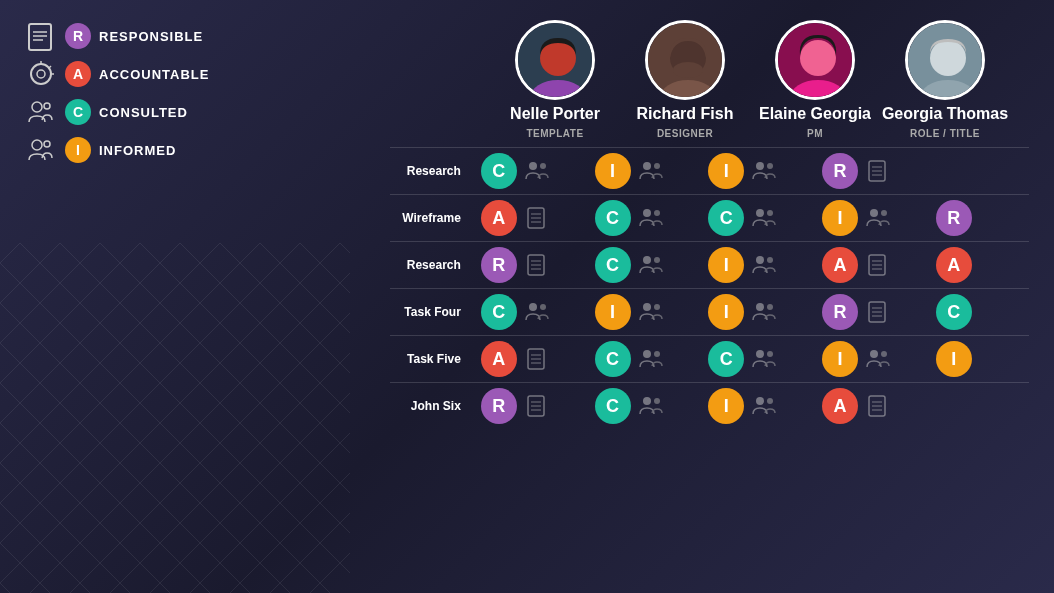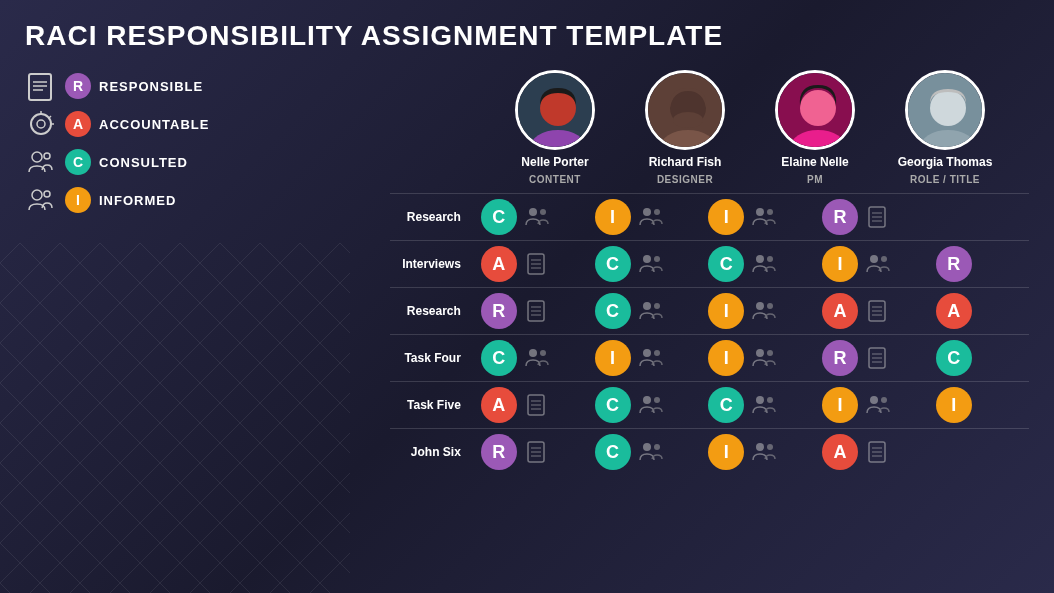--- a/index.html
+++ b/index.html
@@ -101,21 +101,21 @@
 
     .avatar-circle {
       width: 80px;
       height: 80px;
       border-radius: 50%;
       overflow: hidden;
       border: 3px solid #fff;
     }
 
     .person-name {
-      font-size: 12px;
+      font-size: 16px;
       font-weight: 700;
       color: white;
       text-align: center;
     }
 
     .person-role {
       font-size: 10px;
       font-weight: 600;
       color: #aaa;
       text-align: center;
@@ -193,21 +193,20 @@
 <svg class="diamond-bg" width="350" height="350" viewBox="0 0 350 350">
   <defs>
     <pattern id="diamonds" x="0" y="0" width="40" height="40" patternUnits="userSpaceOnUse">
       <polygon points="20,0 40,20 20,40 0,20" fill="none" stroke="rgba(255,255,255,0.3)" stroke-width="1"></polygon>
     </pattern>
   </defs>
   <rect width="350" height="350" fill="url(#diamonds)"></rect>
 </svg>
 
 <div class="content">
-  <h1 class="main-title">RACI RESPONSIBILITY ASSIGNMENT TEMPLATE</h1>
 
   <div style="display:flex; gap:0; position:relative;">
 
     <div class="left-panel">
       <div class="legend" style="position:relative; top:0; left:0;">
 
         <div class="legend-item">
           <div class="legend-icon-wrap">
             <svg width="32" height="32" viewBox="0 0 32 32">
               <rect x="4" y="4" width="22" height="26" rx="2" fill="none" stroke="#ccc" stroke-width="2"></rect>
@@ -267,41 +266,41 @@
       <div class="persons-row" id="persons-row">
           <div style="width: 95px; flex-shrink: 0;"></div>
           <div class="person-cell">
             <div class="avatar-circle"><svg width="80" height="80" viewBox="0 0 80 80">
                 <rect width="80" height="80" fill="#2c3e50"></rect>
                 <ellipse cx="40" cy="75" rx="28" ry="18" fill="#8e44ad"></ellipse>
                 <circle cx="40" cy="35" r="18" fill="#c0392b"></circle>
                 <path d="M22 32 Q22 15 40 15 Q58 15 58 32 Q55 20 40 20 Q25 20 22 32 Z" fill="#1a1a1a"></path>
               </svg></div>
             <div class="person-name">Nelle Porter</div>
-            <div class="person-role">CONTENT</div>
+            <div class="person-role">TEMPLATE</div>
           </div>
           <div class="person-cell">
             <div class="avatar-circle"><svg width="80" height="80" viewBox="0 0 80 80">
                 <rect width="80" height="80" fill="#5d4037"></rect>
                 <ellipse cx="40" cy="75" rx="28" ry="18" fill="#795548"></ellipse>
                 <circle cx="40" cy="35" r="18" fill="#4e342e"></circle>
                 <ellipse cx="40" cy="47" rx="15" ry="8" fill="#5d4037"></ellipse>
                 <path d="M22 35 Q20 15 40 15 Q60 15 58 35 Q55 18 40 18 Q25 18 22 35 Z" fill="#5d4037"></path>
               </svg></div>
             <div class="person-name">Richard Fish</div>
             <div class="person-role">DESIGNER</div>
           </div>
           <div class="person-cell">
             <div class="avatar-circle"><svg width="80" height="80" viewBox="0 0 80 80">
                 <rect width="80" height="80" fill="#880e4f"></rect>
                 <ellipse cx="40" cy="75" rx="28" ry="18" fill="#e91e8c"></ellipse>
                 <circle cx="40" cy="35" r="18" fill="#f06292"></circle>
                 <path d="M22 33 Q20 12 40 12 Q60 12 58 33 Q56 15 40 15 Q24 15 22 33 Z" fill="#1a1a1a"></path>
               </svg></div>
-            <div class="person-name">Elaine Nelle</div>
+            <div class="person-name">Elaine Georgia</div>
             <div class="person-role">PM</div>
           </div>
           <div class="person-cell">
             <div class="avatar-circle"><svg width="80" height="80" viewBox="0 0 80 80">
                 <rect width="80" height="80" fill="#78909c"></rect>
                 <ellipse cx="40" cy="75" rx="28" ry="18" fill="#90a4ae"></ellipse>
                 <circle cx="40" cy="35" r="18" fill="#cfd8dc"></circle>
                 <path d="M22 30 Q22 16 40 16 Q58 16 58 30 Q56 19 40 19 Q24 19 22 30 Z" fill="#bdbdbd"></path>
               </svg></div>
             <div class="person-name">Georgia Thomas</div>
@@ -353,21 +352,21 @@
                     <rect x="5" y="2" width="16" height="20" rx="2" fill="none" stroke="#ccc" stroke-width="1.5"></rect>
                     <line x1="8" y1="8" x2="18" y2="8" stroke="#ccc" stroke-width="1"></line>
                     <line x1="8" y1="12" x2="18" y2="12" stroke="#ccc" stroke-width="1"></line>
                     <line x1="8" y1="16" x2="18" y2="16" stroke="#ccc" stroke-width="1"></line>
                   </svg>
                 </div>
               </td>
               <td class="raci-cell"></td>
             </tr>
             <tr>
-              <td class="task-label">Interviews</td>
+              <td class="task-label">Wireframe</td>
               <td class="raci-cell">
                 <div class="cell-inner">
                   <div class="raci-badge" style="background-color: rgb(231, 76, 60);">A</div>
                   <svg width="28" height="24" viewBox="0 0 28 24" style="opacity: 0.5;">
                     <rect x="5" y="2" width="16" height="20" rx="2" fill="none" stroke="#ccc" stroke-width="1.5"></rect>
                     <line x1="8" y1="8" x2="18" y2="8" stroke="#ccc" stroke-width="1"></line>
                     <line x1="8" y1="12" x2="18" y2="12" stroke="#ccc" stroke-width="1"></line>
                     <line x1="8" y1="16" x2="18" y2="16" stroke="#ccc" stroke-width="1"></line>
                   </svg>
                 </div>

